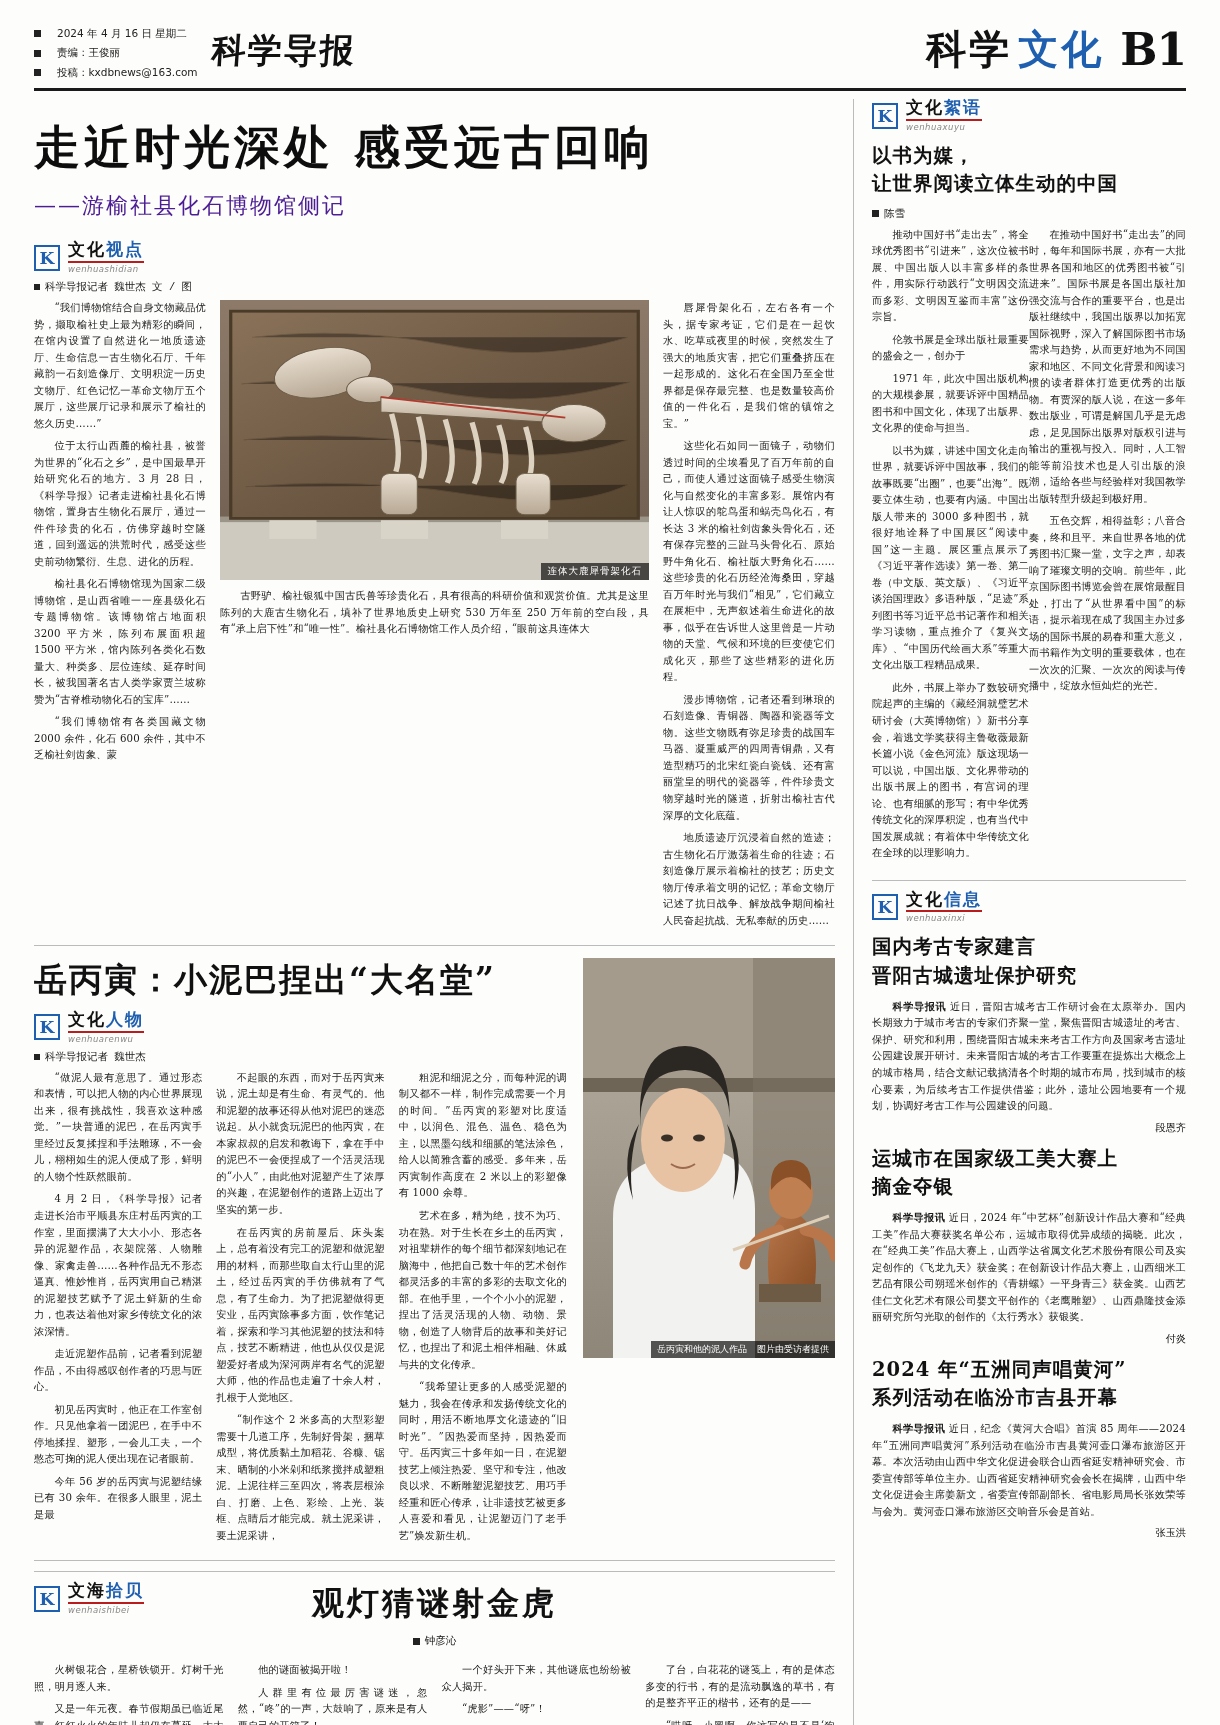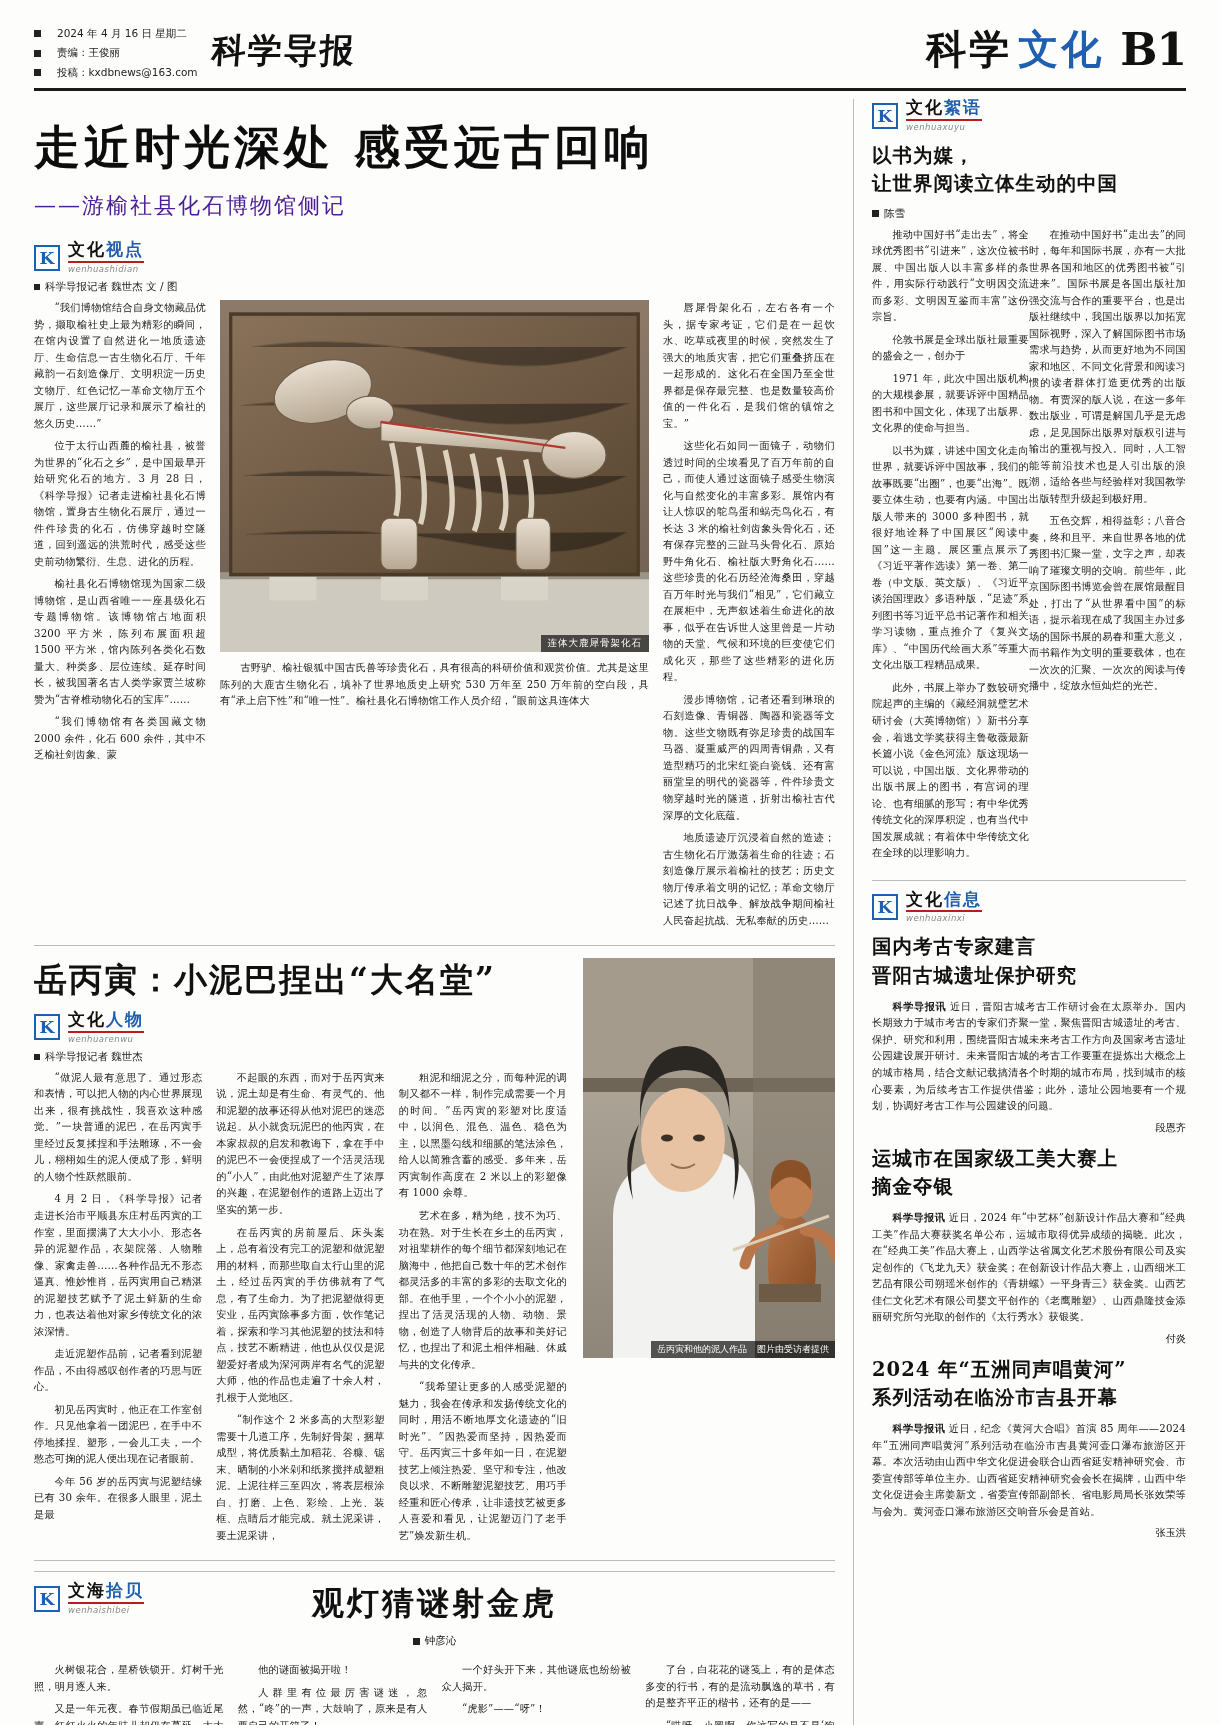--- a/index.html
+++ b/index.html
@@ -37,21 +37,21 @@
 
   
   .seclabel{display:flex;align-items:center;gap:8px;margin-bottom:6px;}
   .klogo{width:26px;height:26px;border:2px solid #1f5fb0;display:flex;align-items:center;justify-content:center;font-family:"DejaVu Serif","Liberation Serif",serif;font-weight:bold;font-size:17px;color:#1f5fb0;box-sizing:border-box;}
   .sectxt{display:flex;flex-direction:column;line-height:1.05;}
   .sec-cn{font-family:"DejaVu Serif","Liberation Serif",serif;font-size:17px;font-weight:bold;letter-spacing:2px;color:#111;}
   .sec-cn b.blue{color:#1f5fb0;}
   .sec-py{font-size:8.5px;color:#888;font-style:italic;letter-spacing:.5px;margin-top:2px;}
   .sec-underline{border-bottom:2px solid #b91c1c;padding-bottom:2px;}
 
-  .byline{font-size:10.5px;color:#222;margin:6px 0 6px 0;display:flex;align-items:center;gap:5px;}
+  .byline{font-size:10.5px;color:#222;margin:6px 0 6px 0;display:flex;align-items:center;gap:5px;font-family:Liberation Mono, monospace;}
   .byline .sq{width:6px;height:6px;}
   p.body{font-family:"DejaVu Serif","Liberation Serif",serif;font-size:10.2px;line-height:1.62;text-align:justify;margin:0 0 6px 0;color:#1a1a1a;text-indent:2em;letter-spacing:.2px;}
 
   
   .photo{position:relative;background:#6b5b4e;overflow:hidden;}
   .photo .caption{position:absolute;right:0;bottom:0;background:rgba(20,20,20,.72);color:#fff;font-size:9.5px;padding:2px 7px;letter-spacing:1px;}
   .fossil{width:100%;height:100%;display:block;}
 
   
   .feature{border-top:1px solid #bbb;border-bottom:1px solid #bbb;margin-top:10px;padding:12px 0 10px 0;}
@@ -129,21 +129,21 @@
 
       <div style="display:flex;gap:14px;">
         <div style="width:172px;">
           <p class="body">“我们博物馆结合自身文物藏品优势，撷取榆社史上最为精彩的瞬间，在馆内设置了自然进化一地质遗迹厅、生命信息一古生物化石厅、千年藏韵一石刻造像厅、文明积淀一历史文物厅、红色记忆一革命文物厅五个展厅，这些展厅记录和展示了榆社的悠久历史……”</p>
           <p class="body">位于太行山西麓的榆社县，被誉为世界的“化石之乡”，是中国最早开始研究化石的地方。3 月 28 日，《科学导报》记者走进榆社县化石博物馆，置身古生物化石展厅，通过一件件珍贵的化石，仿佛穿越时空隧道，回到遥远的洪荒时代，感受这些史前动物繁衍、生息、进化的历程。</p>
           <p class="body">榆社县化石博物馆现为国家二级博物馆，是山西省唯一一座县级化石专题博物馆。该博物馆占地面积 3200 平方米，陈列布展面积超 1500 平方米，馆内陈列各类化石数量大、种类多、层位连续、延存时间长，被我国著名古人类学家贾兰坡称赞为“古脊椎动物化石的宝库”……</p>
           <p class="body">“我们博物馆有各类国藏文物 2000 余件，化石 600 余件，其中不乏榆社剑齿象、蒙</p>
         </div>
 
         <div style="flex:1;">
-          <div class="photo" style="height:352px;">
+          <div class="photo" style="height:280px;">
             <svg class="fossil" viewBox="0 0 400 300" preserveAspectRatio="none">
               <defs>
                 <linearGradient id="wall" x1="0" y1="0" x2="0" y2="1">
                   <stop offset="0" stop-color="#8d7a69"></stop>
                     <stop offset="1" stop-color="#6d5d50"></stop>
                 </linearGradient>
                 <linearGradient id="slab" x1="0" y1="0" x2="1" y2="1">
                   <stop offset="0" stop-color="#8a7259"></stop>
                     <stop offset="0.5" stop-color="#6f5a45"></stop>
                     <stop offset="1" stop-color="#56452f"></stop>

